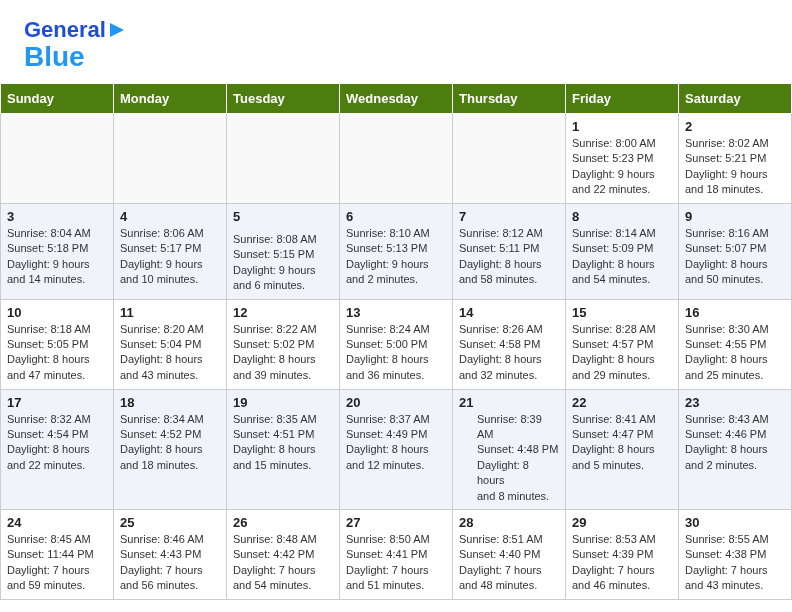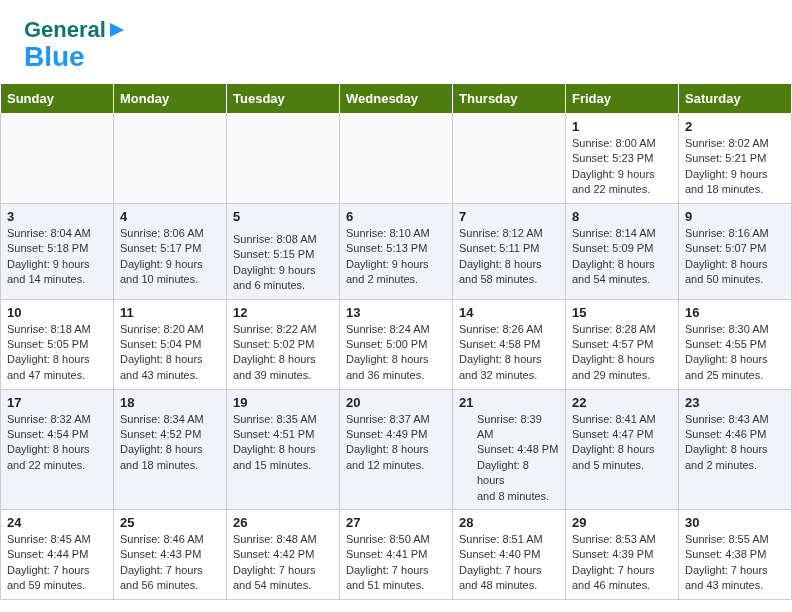--- a/index.html
+++ b/index.html
@@ -2,21 +2,21 @@
 <html><head>
   <meta charset="utf-8">
   <style>
     * { box-sizing: border-box; margin: 0; padding: 0; }
     body { font-family: Arial, sans-serif; background: #fff; width: 792px; min-height: 612px; }
     
     .header { display: flex; justify-content: space-between; align-items: flex-start; padding: 18px 24px 10px 24px; }
     
     .logo { display: flex; align-items: center; }
     .logo-text { font-size: 22px; font-weight: bold; color: #1a1a1a; line-height: 1.1; }
-    .logo-text span { color: #0f766e; }
+    .logo-text span { color: #1d4ed8; }
     
     .title-block { text-align: right; }
     .month-title { font-size: 38px; font-weight: normal; color: #222; }
     .location-subtitle { font-size: 16px; color: #555; }
     
     .calendar { width: 100%; border-collapse: collapse; margin: 0; }
     
     .calendar thead tr th {
       background: #4d7c0f;
       color: #fff;
@@ -251,21 +251,21 @@
           <div class="day-info" style="white-space: pre-line;">Sunrise: 8:43 AM
 Sunset: 4:46 PM
 Daylight: 8 hours
 and 2 minutes.</div>
         </td>
       </tr>
       <tr>
         <td>
           <div class="day-num">24</div>
           <div class="day-info" style="white-space: pre-line;">Sunrise: 8:45 AM
-Sunset: 4:44 PM
+Sunset: 11:44 PM
 Daylight: 7 hours
 and 59 minutes.</div>
         </td>
         <td>
           <div class="day-num">25</div>
           <div class="day-info" style="white-space: pre-line;">Sunrise: 8:46 AM
 Sunset: 4:43 PM
 Daylight: 7 hours
 and 56 minutes.</div>
         </td>

